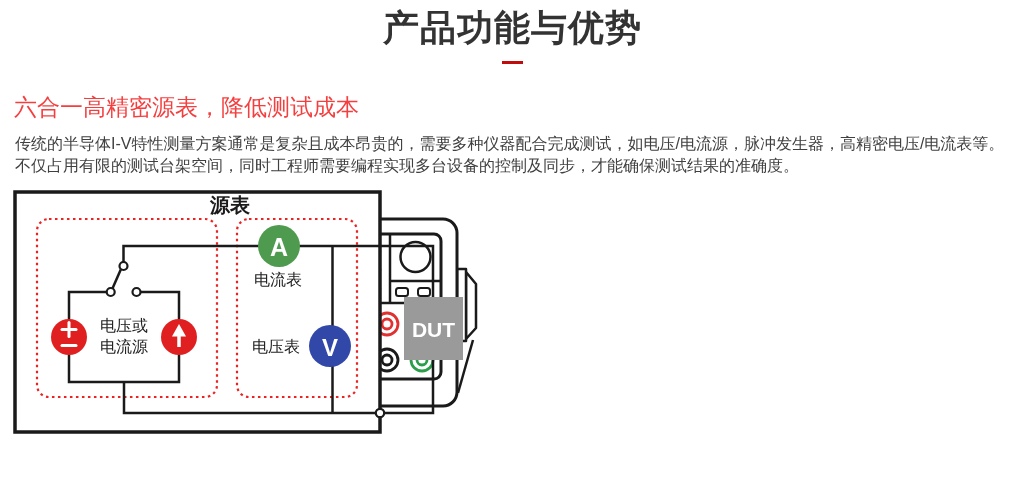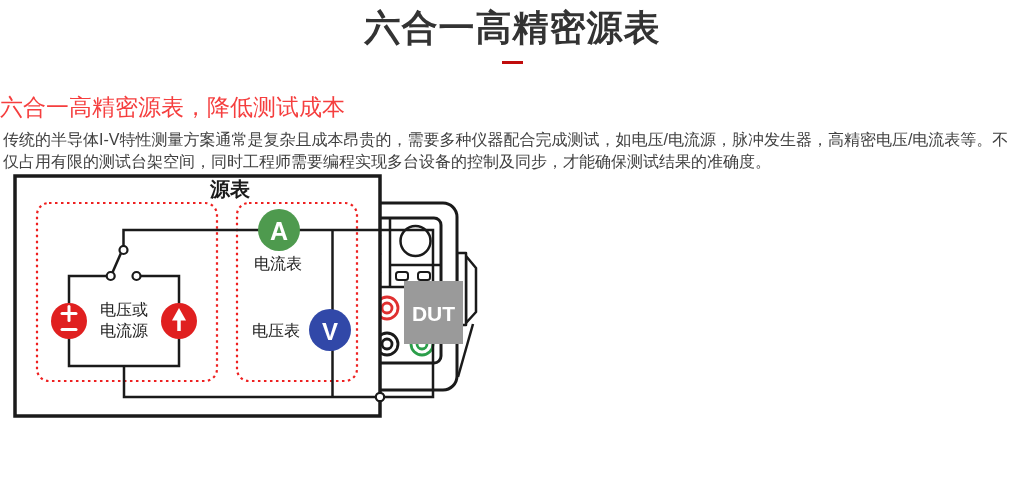--- a/index.html
+++ b/index.html
@@ -9,40 +9,40 @@
   }
   h1.title{
     margin:0;padding-top:7px;text-align:center;
     font-size:36px;line-height:42px;font-weight:700;color:#333;
     letter-spacing:1px;
   }
   .title-underline{
     width:21px;height:3px;background:#c00c0c;margin:12px auto 0;
   }
   h2.section-heading{
-    margin:30px 0 0;padding:0 0;
+    margin:30px 0 0;padding:0 14px;
     font-size:23px;line-height:27px;font-weight:400;color:#f53e3e;
   }
   .body-text{
     margin-top:8px;padding:0 3px;
     font-size:16px;line-height:22px;color:#404040;
   }
-  .body-text p{margin:0;}
+  .body-text p{margin:12px;}
   svg.diagram{position:absolute;display:block;}
   #instrument-svg{left:0;top:240;}
   #circuit-svg{left:540;top:240;}
   .pz{filter:drop-shadow(2px 3px 2px rgba(70,70,70,.30));}
   text{font-family:"Liberation Sans",sans-serif;}
 </style>
 </head>
 <body>
 
 <div class="page">
 
-  <h1 class="title">六合一高精密源表</h1>
+  <h1 class="title">产品功能与优势</h1>
   <div class="title-underline"></div>
 
   <h2 class="section-heading">六合一高精密源表，降低测试成本</h2>
 
   <div class="body-text">
     <p>传统的半导体I-V特性测量方案通常是复杂且成本昂贵的，需要多种仪器配合完成测试，如电压/电流源，脉冲发生器，高精密电压/电流表等。不仅占用有限的测试台架空间，同时工程师需要编程实现多台设备的控制及同步，才能确保测试结果的准确度。</p>
   </div>
 
   <svg id="instrument-svg" class="diagram" width="500" height="259" viewBox="0 0 500 259" xmlns="http://www.w3.org/2000/svg">
 

